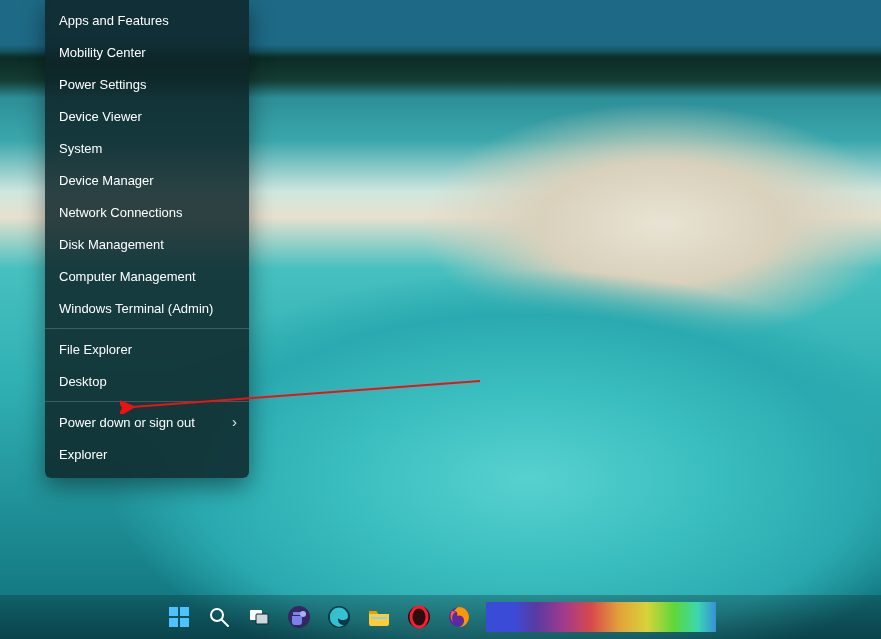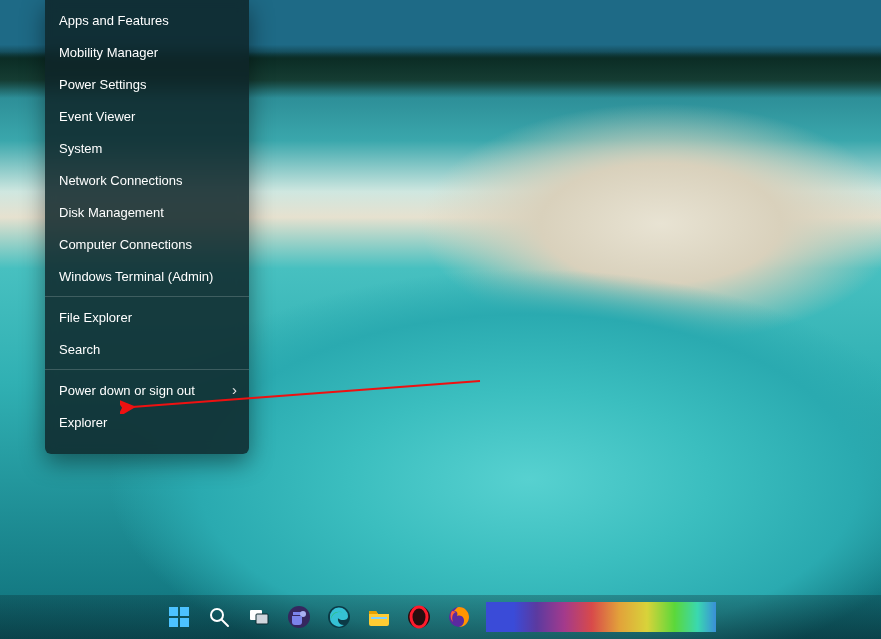--- a/index.html
+++ b/index.html
@@ -22,21 +22,21 @@
 
   
   .ctx {
     position: absolute;
     left: 45px; top: 0;
     width: 204px;
     background: rgba(14,36,40,0.85);
     backdrop-filter: blur(6px);
     color: #fff;
     font-size: 13px;
-    padding-top: 4px; padding-bottom: 16px;
+    padding-top: 4px; padding-bottom: 8px;
     border-radius: 0 0 6px 6px;
     box-shadow: 0 8px 24px rgba(0,0,0,.45);
   }
   .ctx-item {
     display: flex; align-items: center;
     height: 32px;
     padding: 0 14px;
     white-space: nowrap;
     cursor: default;
     position: relative;
@@ -80,51 +80,54 @@
 <body>
 
 <div class="wallpaper"></div>
 <div class="forest-band"></div>
 
 <div class="ctx">
   <div class="ctx-item">
       <span>Apps and Features</span>
     </div>
   <div class="ctx-item">
-      <span>Mobility Manager</span>
+      <span>Mobility Center</span>
     </div>
   <div class="ctx-item">
       <span>Power Settings</span>
     </div>
   <div class="ctx-item">
-      <span>Event Viewer</span>
+      <span>Device Viewer</span>
     </div>
   <div class="ctx-item">
       <span>System</span>
     </div>
   <div class="ctx-item">
+      <span>Device Manager</span>
+    </div>
+  <div class="ctx-item">
       <span>Network Connections</span>
     </div>
   <div class="ctx-item">
       <span>Disk Management</span>
     </div>
   <div class="ctx-item">
-      <span>Computer Connections</span>
+      <span>Computer Management</span>
     </div>
   <div class="ctx-item">
       <span>Windows Terminal (Admin)</span>
     </div>
 
   <div class="ctx-sep"></div>
 
   <div class="ctx-item">
       <span>File Explorer</span>
     </div>
   <div class="ctx-item">
-      <span>Search</span>
+      <span>Desktop</span>
     </div>
 
   <div class="ctx-sep"></div>
 
   <div class="ctx-item ctx-sub">
       <span>Power down or sign out</span>
     </div>
   <div class="ctx-item">
       <span>Explorer</span>
     </div>

